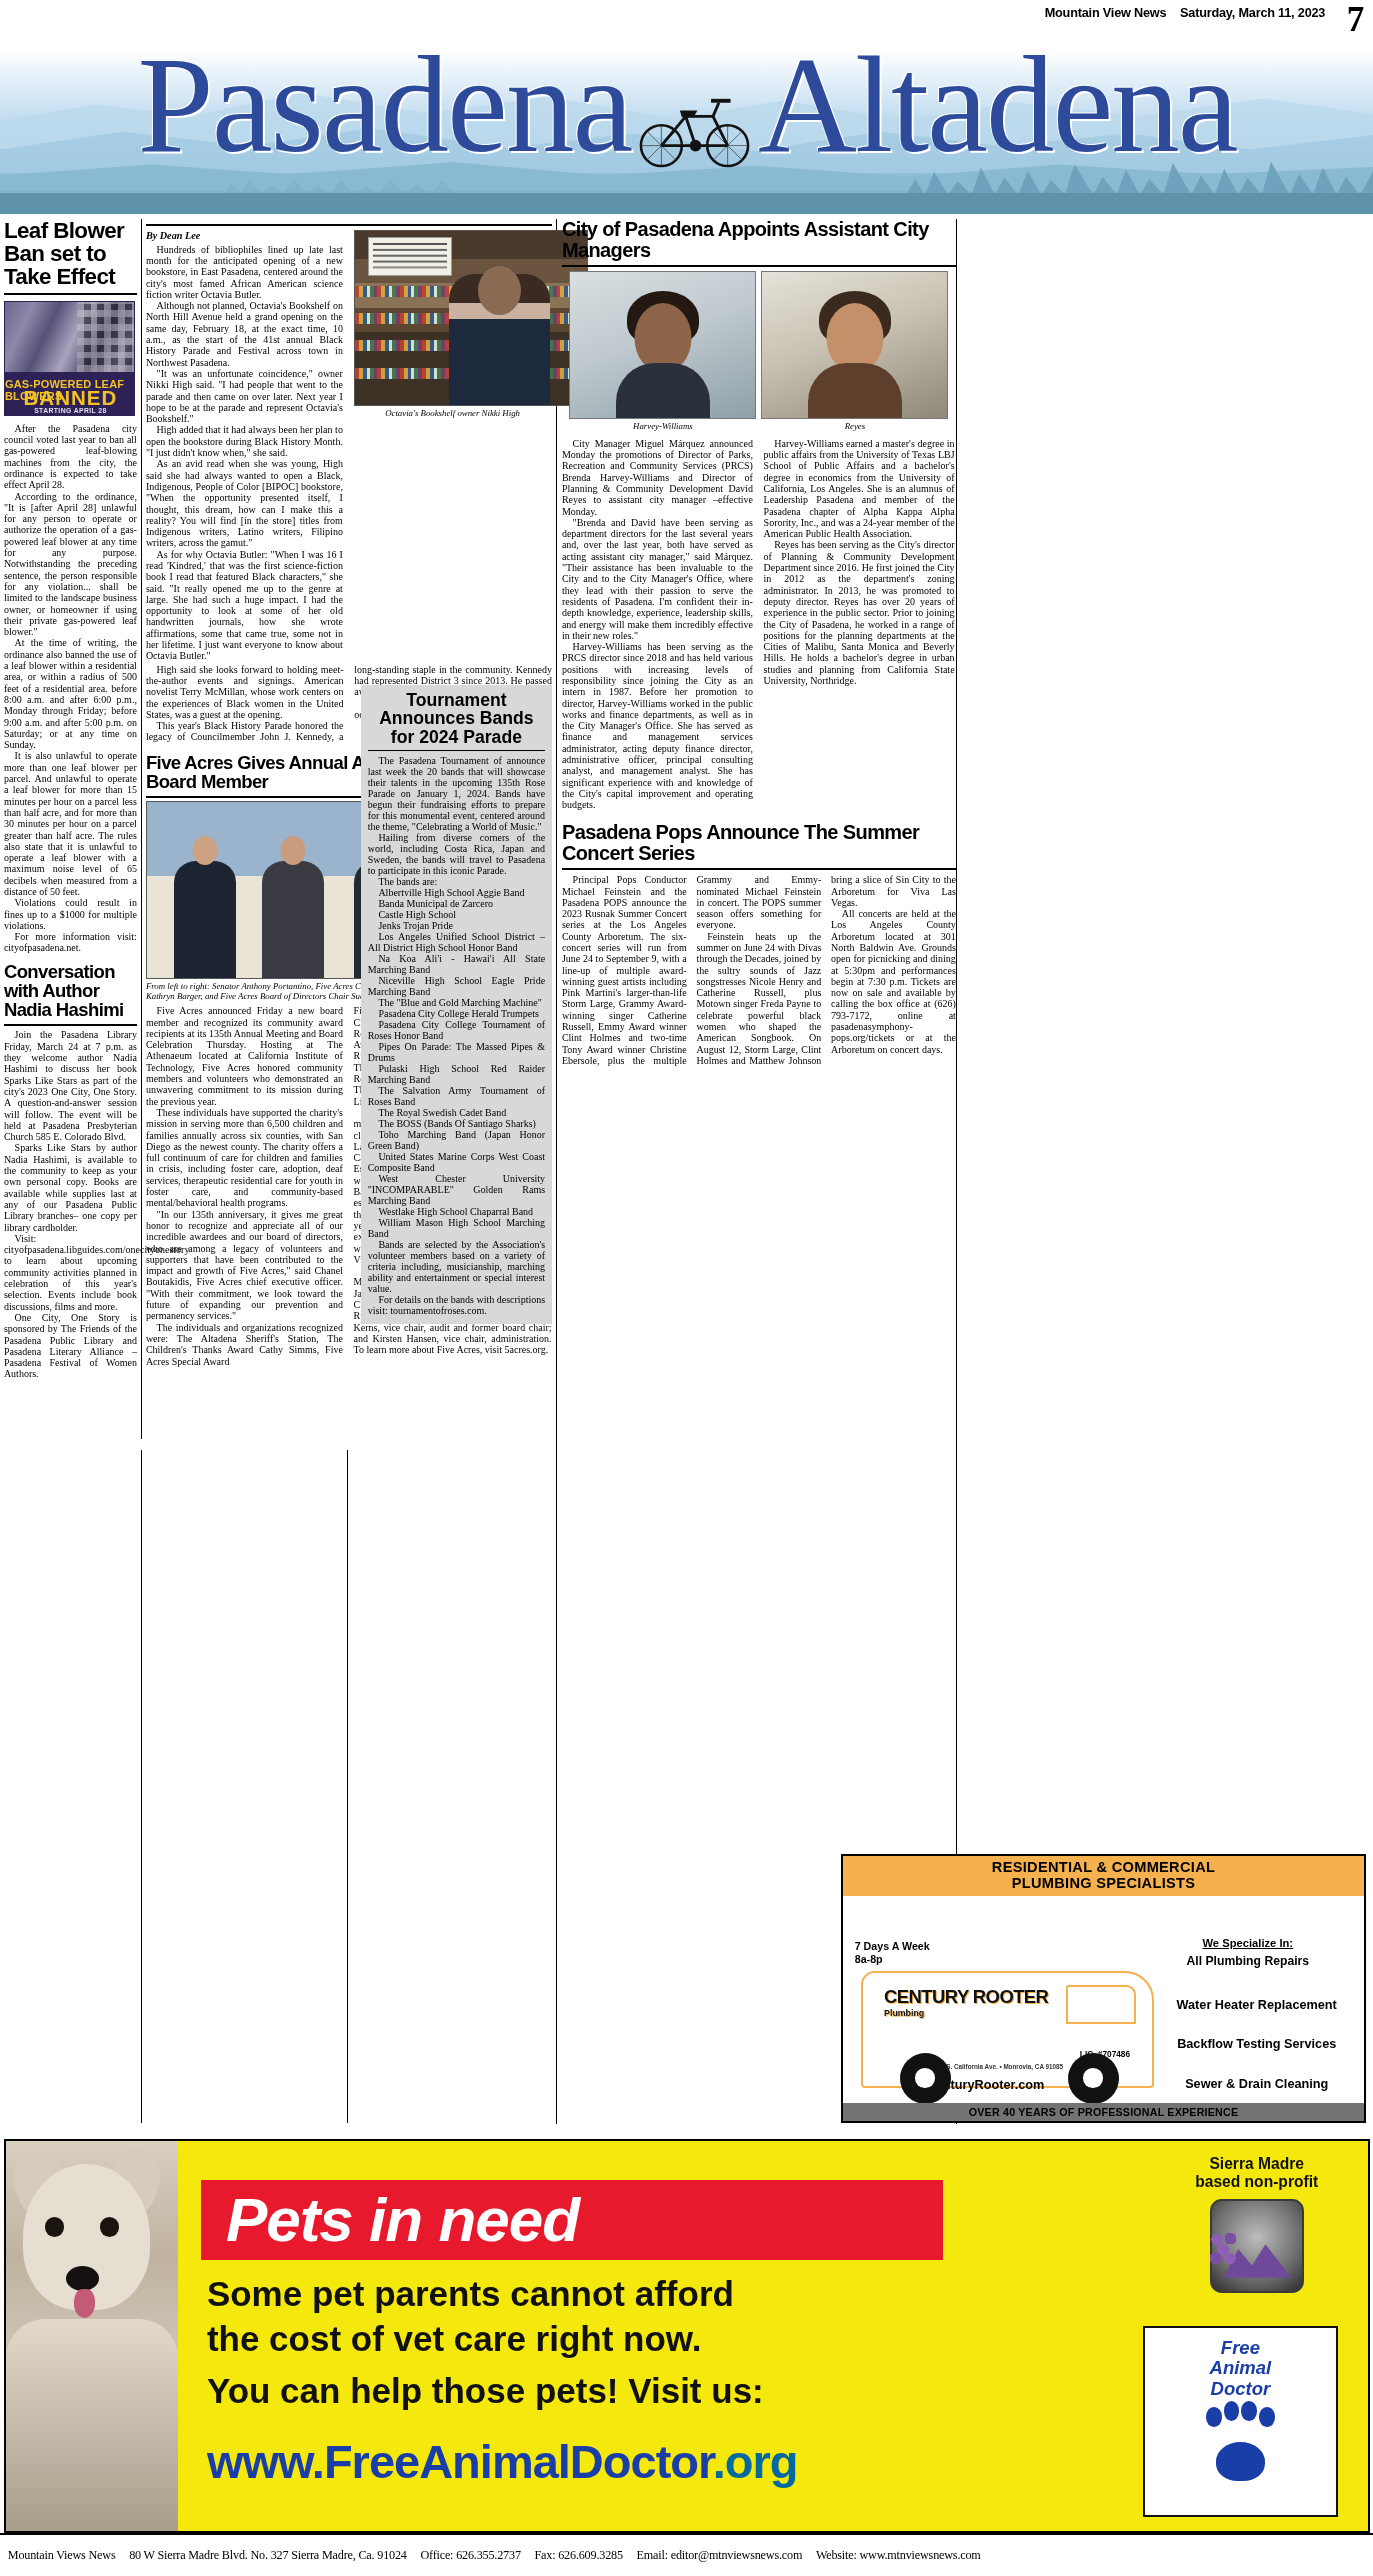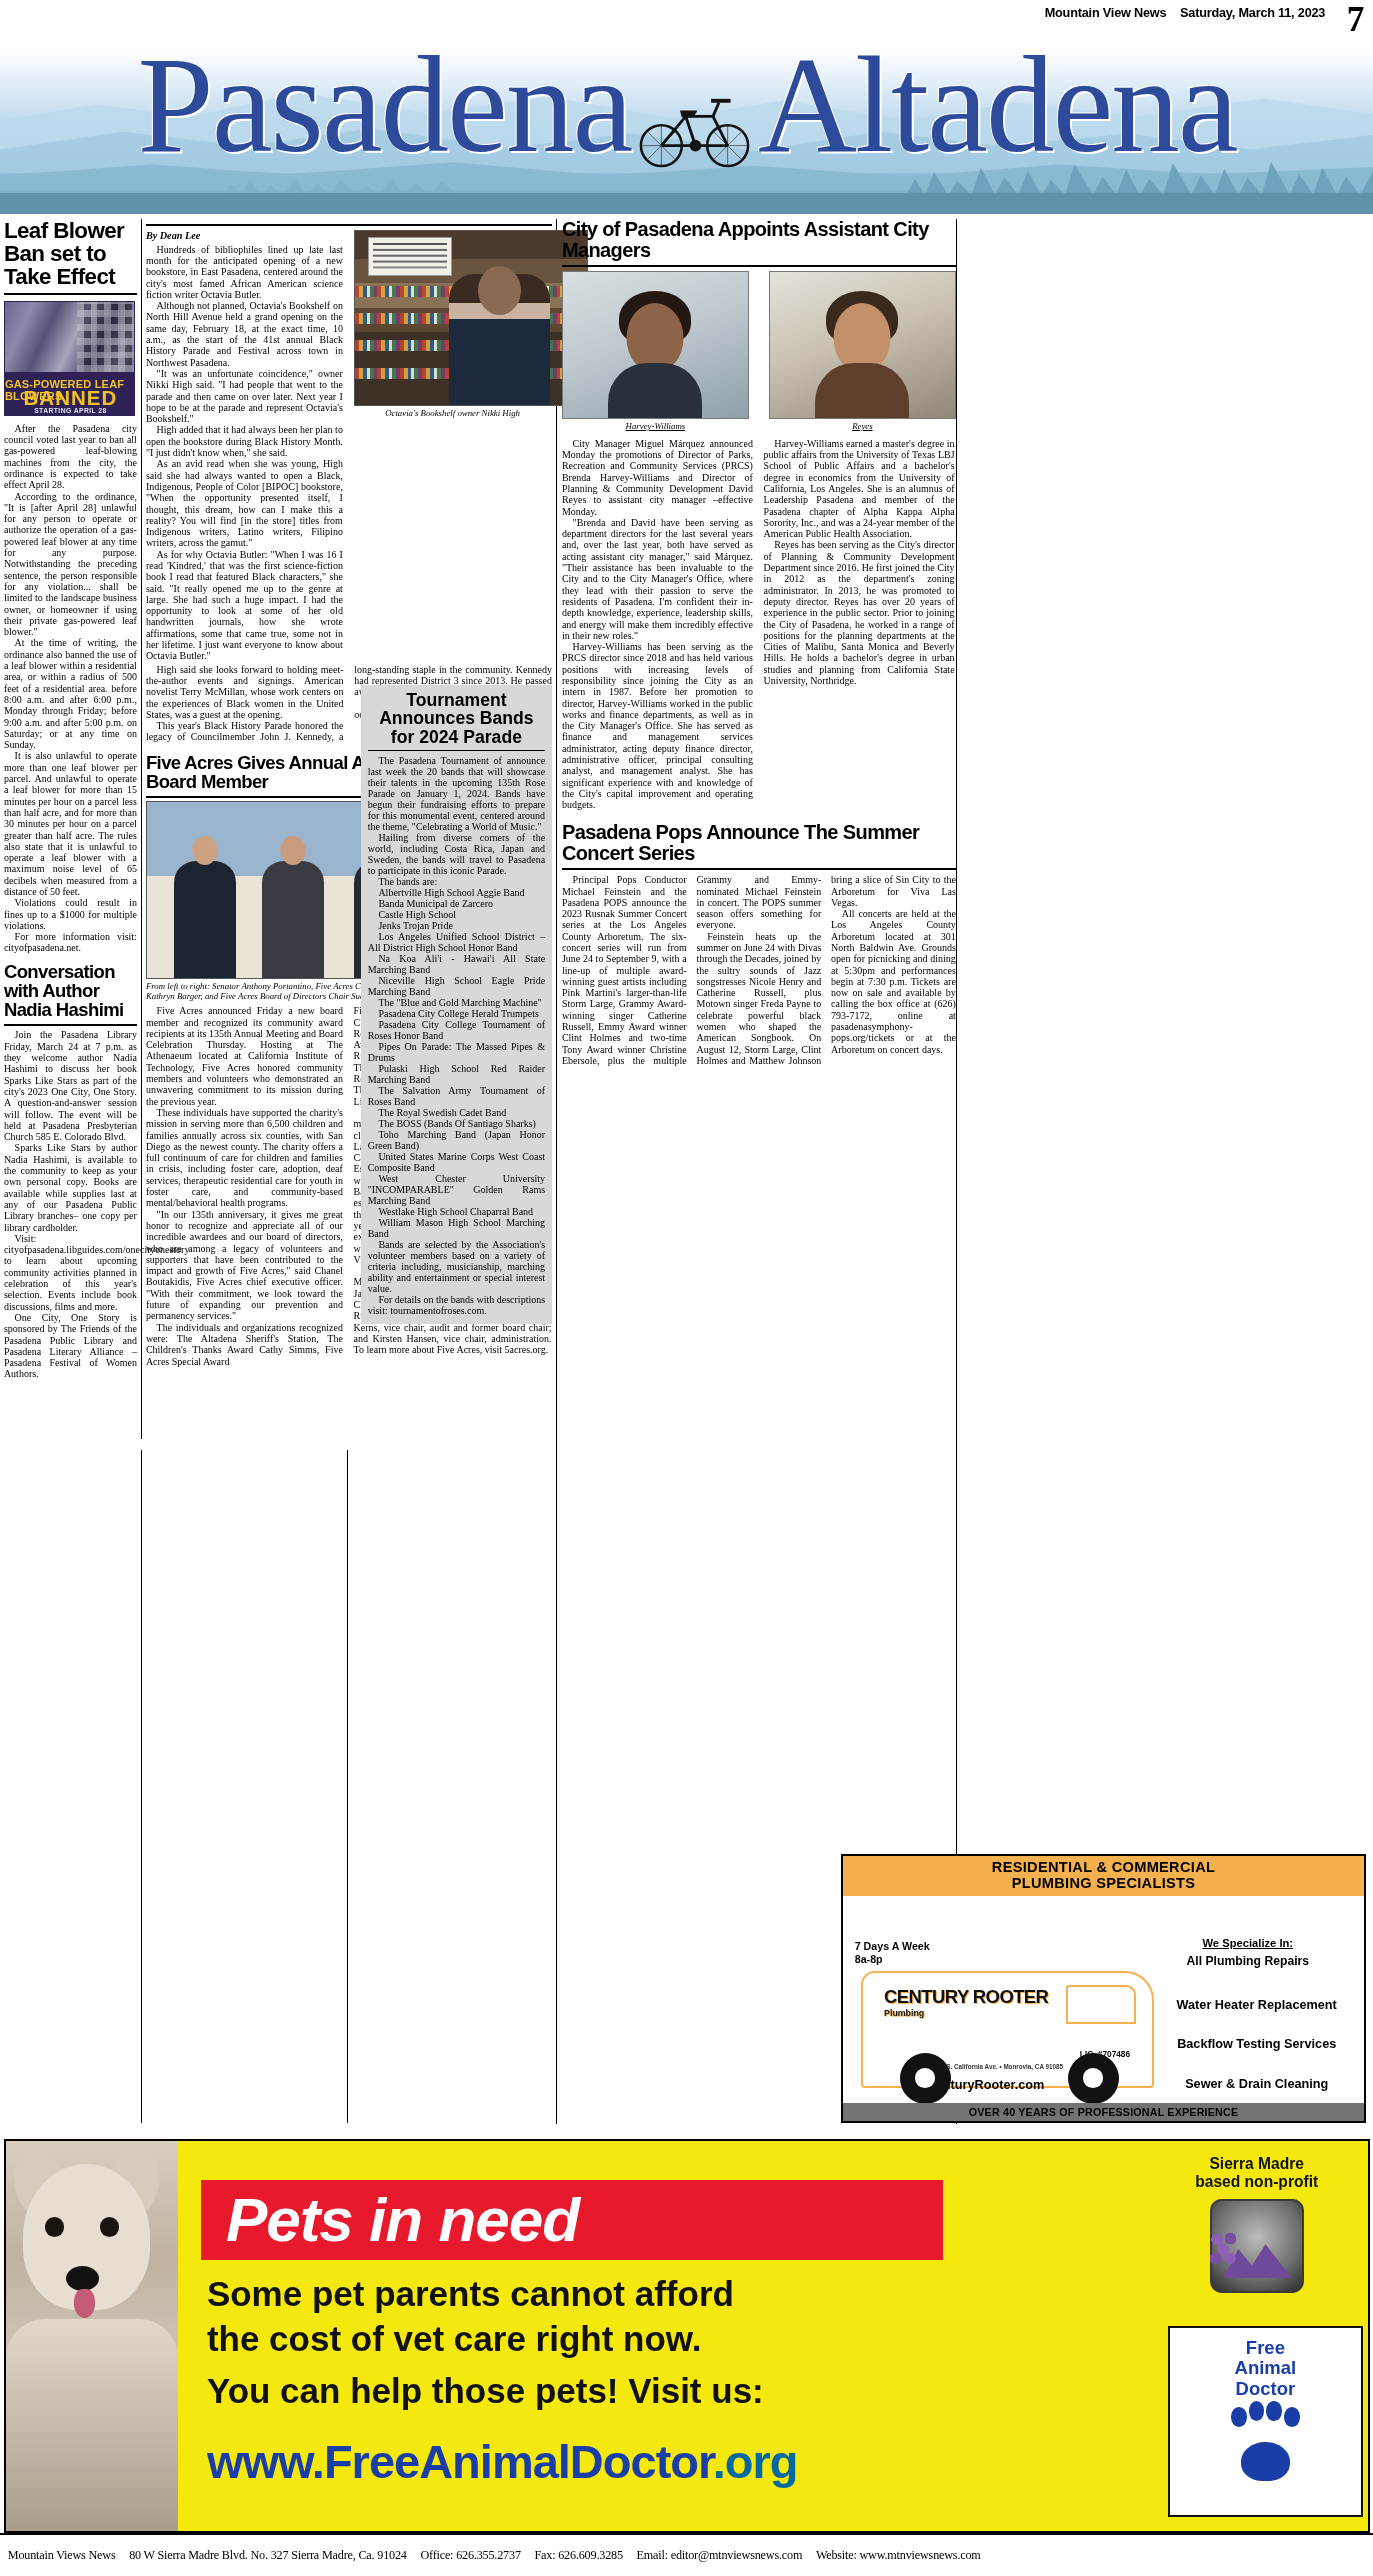--- a/index.html
+++ b/index.html
@@ -363,22 +363,22 @@
   .petsad .l4 { top:230px; font-size:35px; }
   .petsad .url {
     position:absolute; left:201px; top:293px;
     font-family:"Liberation Sans", sans-serif; font-weight:bold; font-size:47px;
     color:#1a3ea8; letter-spacing:-1px;
   }
   .petsad .url .org { color:#0369a1; }
   .petsad .url .www { color:#1a3ea8; }
 
   .petsad .fad {
-    position:absolute; right:5px; top:185px; width:195px; height:191px;
-    background:#fff; border:2px solid #111; text-align:center;
+    position:absolute; right:30px; top:185px; width:195px; height:191px;
+    background:#fff; border:2px solid #111; text-align:center;font-style:italic;
   }
   .petsad .fad .ttl {
     font-family:"Liberation Sans", sans-serif; font-weight:bold; font-size:18.5px;
     color:#1a3ea8; line-height:20.5px; margin-top:9.8px;
   }
   .petsad .fad .paw { width:76px; height:76px; margin:5.9px auto 0 auto; position:relative; }
   .petsad .fad .paw .pad { position:absolute; bottom:0; left:13.7px; width:49px; height:39px; border-radius:50% 50% 44% 44%; background:#1a3ea8; }
   .petsad .fad .paw .t1,.petsad .fad .paw .t2,.petsad .fad .paw .t3,.petsad .fad .paw .t4 {
     position:absolute; width:15.6px; height:19.5px; border-radius:50%; background:#1a3ea8; top:2px;
   }
@@ -616,21 +616,21 @@
         </div>
         <p class="bt">Bands are selected by the Association's volunteer members based on a variety of criteria including, musicianship, marching ability and entertainment or special interest value.</p>
         <p class="bt">For details on the bands with descriptions visit: tournamentofroses.com.</p>
       </div>
     </div>
 
     <div class="col3">
       <h1 class="hl c3-title">City of Pasadena Appoints Assistant City Managers</h1>
       <div class="hr-thick"></div>
 
-      <div style="display:flex; gap:5px; justify-content:space-between;text-decoration:underline;">
+      <div style="display:flex; gap:5px; justify-content:center;">
         <div>
           <div class="portrait p1">
             <div class="bg"></div>
               <div class="hair"></div>
               <div class="face"></div>
               <div class="neck"></div>
           </div>
           <div class="cap">Harvey-Williams</div>
         </div>
         <div>

